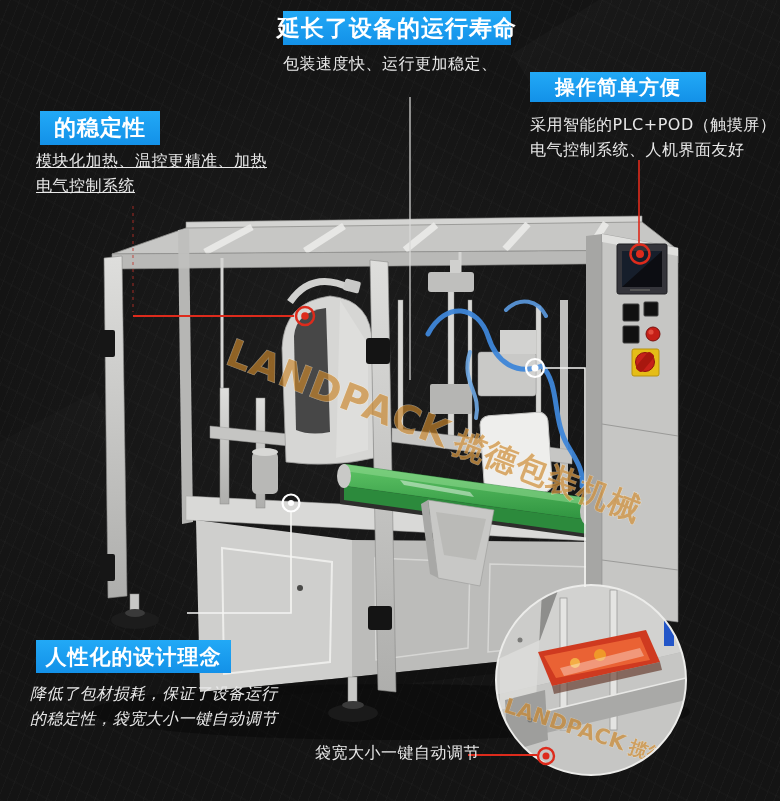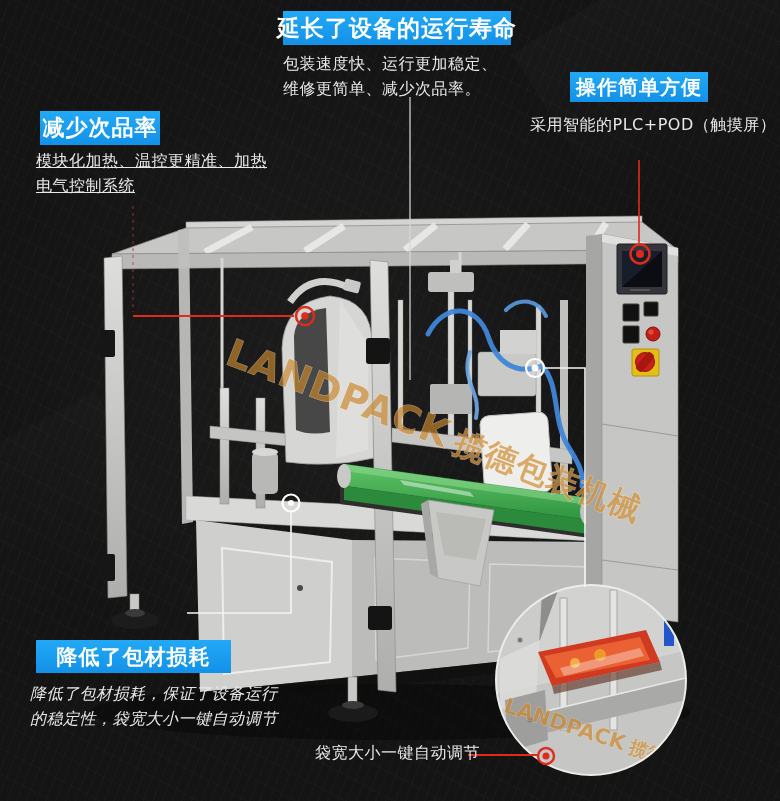--- a/index.html
+++ b/index.html
@@ -264,35 +264,35 @@
       <g>
         <circle cx="546" cy="756" r="8" fill="none" stroke="#dd2b1c" stroke-width="2.4"></circle>
         <circle cx="546" cy="756" r="3.5" fill="#dd2b1c"></circle>
       </g>
     </g>
   </svg>
 
   <div class="box" style="left:283px;top:11px;width:228px;height:34px;font-size:23px;">延长了设备的运行寿命</div>
   <div class="body-text" style="left:283px;top:51px;">
     <div>包装速度快、运行更加稳定、</div>
-    <div>维修更简单、减少次品率。</div>
-  </div>
-
-  <div class="box" style="left:530px;top:72px;width:138px;height:30px;font-size:20px;margin-left:40px;">操作简单方便</div>
+  </div>
+
+  <div class="box" style="left:530px;top:72px;width:176px;height:30px;font-size:20px;">操作简单方便</div>
   <div class="body-text" style="left:530px;top:112px;">
     <div>采用智能的PLC+POD（触摸屏）</div>
-  </div>
-
-  <div class="box" style="left:40px;top:111px;width:120px;height:34px;font-size:22px;">减少次品率</div>
+    <div>电气控制系统、人机界面友好</div>
+  </div>
+
+  <div class="box" style="left:40px;top:111px;width:120px;height:34px;font-size:22px;">的稳定性</div>
   <div class="body-text" style="left:36px;top:148px;text-decoration:underline;">
     <div>模块化加热、温控更精准、加热</div>
     <div>电气控制系统</div>
   </div>
 
-  <div class="box" style="left:36px;top:640px;width:195px;height:33px;font-size:21px;">降低了包材损耗</div>
+  <div class="box" style="left:36px;top:640px;width:195px;height:33px;font-size:21px;">人性化的设计理念</div>
   <div class="body-text" style="left:30px;top:681px;font-style:italic;">
     <div>降低了包材损耗，保证了设备运行</div>
     <div>的稳定性，袋宽大小一键自动调节</div>
   </div>
 
   <div class="body-text" style="left:315px;top:740px;">
     <div>袋宽大小一键自动调节</div>
   </div>
 </div>
 

